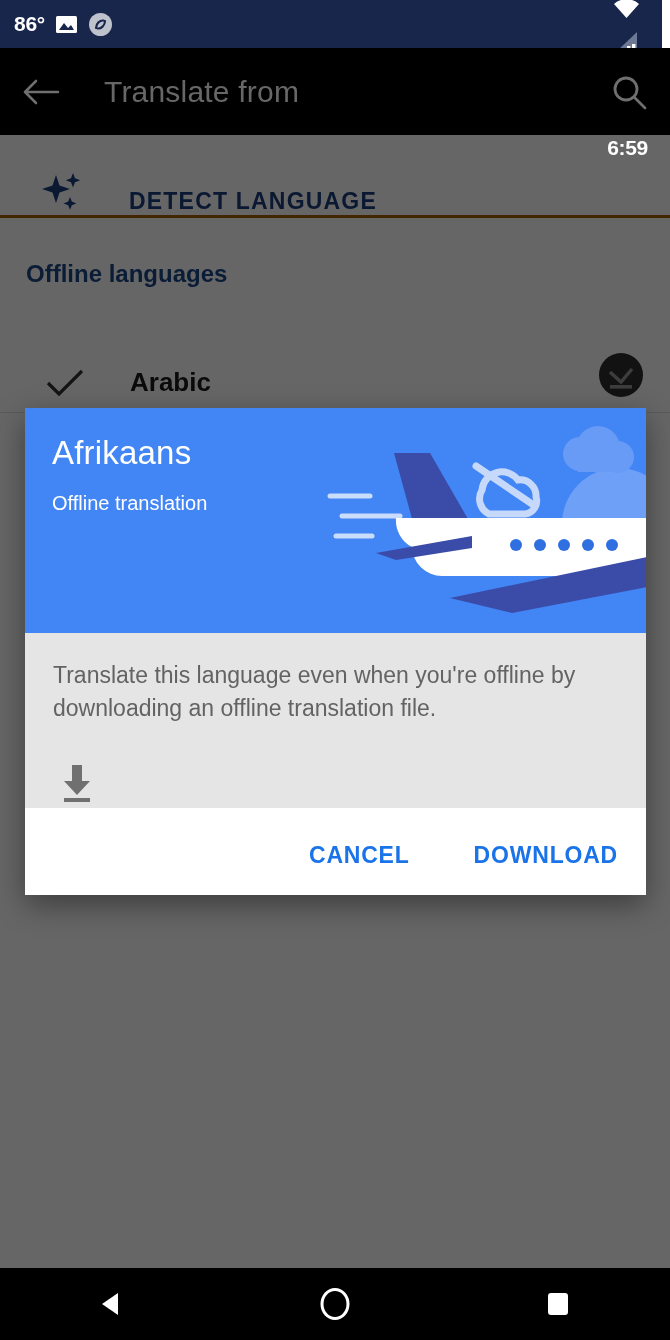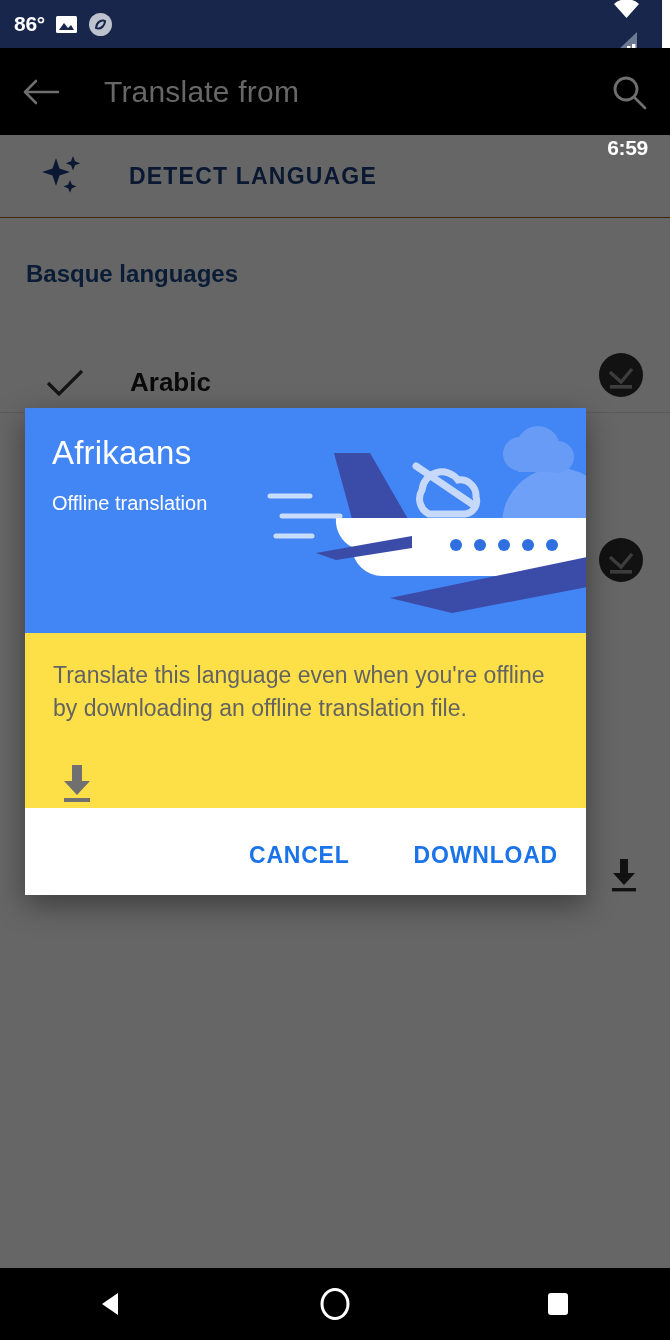--- a/index.html
+++ b/index.html
@@ -46,23 +46,23 @@
   }
   .appbar-search { margin-left:auto; }
 
   
   .content {
     position:absolute; top:135px; left:0;
     width:670px; height:1133px;
     background:#ffffff;
   }
   .detect-row {
-    height:83px; display:flex; align-items:center;
+    height:83px; display:flex; align-items:flex-end;
     padding-left:40px;
-    border-bottom:1px solid #a16207;
+    border-bottom:3px solid #a16207;
   }
   .detect-label {
     font-size:23px; font-weight:bold; color:#1a3e7e;
     letter-spacing:1.2px; margin-left:43px;
   }
   .section-header {
     padding:42px 0 0 26px;
     font-size:24px; font-weight:bold; color:#1a4788;
   }
   .lang-row {
@@ -84,37 +84,37 @@
   .appbar-scrim {
     position:absolute; top:48px; left:0;
     width:670px; height:87px;
     background:rgba(0,0,0,0.28);
     pointer-events:none;
   }
 
   
   .dialog {
     position:absolute; left:25px; top:408px;
-    width:561px;
+    width:621px;
     background:#ffffff;
     box-shadow:0 10px 28px rgba(0,0,0,0.40);
     overflow:hidden;
   }
   .dlg-banner {
     position:relative;
     height:225px;
     background:#4285f4;
     overflow:hidden;
   }
   .dlg-banner-text { position:absolute; left:27px; top:26px; z-index:3; }
   .dlg-title { font-size:33px; color:#ffffff; letter-spacing:.2px; }
   .dlg-subtitle { font-size:20px; color:#ffffff; margin-top:20px; }
   .plane-art { position:absolute; right:-6px; top:0; width:330px; height:225px; z-index:2; }
 
-  .dlg-body { padding:26px 28px 0 28px; background:#fde047; }
+  .dlg-body { padding:26px 28px 0 28px; background:#e5e5e5; }
   .dlg-desc {
     font-size:23px; color:#636363; line-height:1.42;
   }
   .dlg-file-row {
     display:flex; align-items:flex-start;
     margin-top:32px; padding-left:4px;
   }
   .dlg-file-icon { width:60px; flex:none; padding-top:6px; }
   .dlg-file-texts { margin-left:10px; }
   .dlg-file-title { font-size:25px; color:#1d1d1d; }
@@ -150,21 +150,21 @@
       <span class="sb-icon">
         <svg width="46" height="44" viewBox="0 0 46 44">
           <path d="M16 4 L19.5 14.5 L30 18 L19.5 21.5 L16 32 L12.5 21.5 L2 18 L12.5 14.5 Z" fill="#1a3e7e"></path>
           <path d="M33 2 L35 7.2 L40.2 9.2 L35 11.2 L33 16.4 L31 11.2 L25.8 9.2 L31 7.2 Z" fill="#1a3e7e"></path>
           <path d="M30 26 L31.8 30.6 L36.4 32.4 L31.8 34.2 L30 38.8 L28.2 34.2 L23.6 32.4 L28.2 30.6 Z" fill="#1a3e7e"></path>
         </svg>
       </span>
       <span class="detect-label">DETECT LANGUAGE</span>
     </div>
 
-    <div class="section-header">Basque languages</div>
+    <div class="section-header">Offline languages</div>
 
     <div class="lang-row" style="margin-top:32px;">
       <span class="lang-check">
         <svg width="38" height="30" viewBox="0 0 38 30">
             <path d="M2 15 L13 26 L36 3" stroke="#333" stroke-width="3.2" fill="none"></path>
           </svg>
       </span>
       <span class="lang-name">Arabic</span>
       <span class="lang-trail">
         <svg width="46" height="46" viewBox="0 0 46 46">

